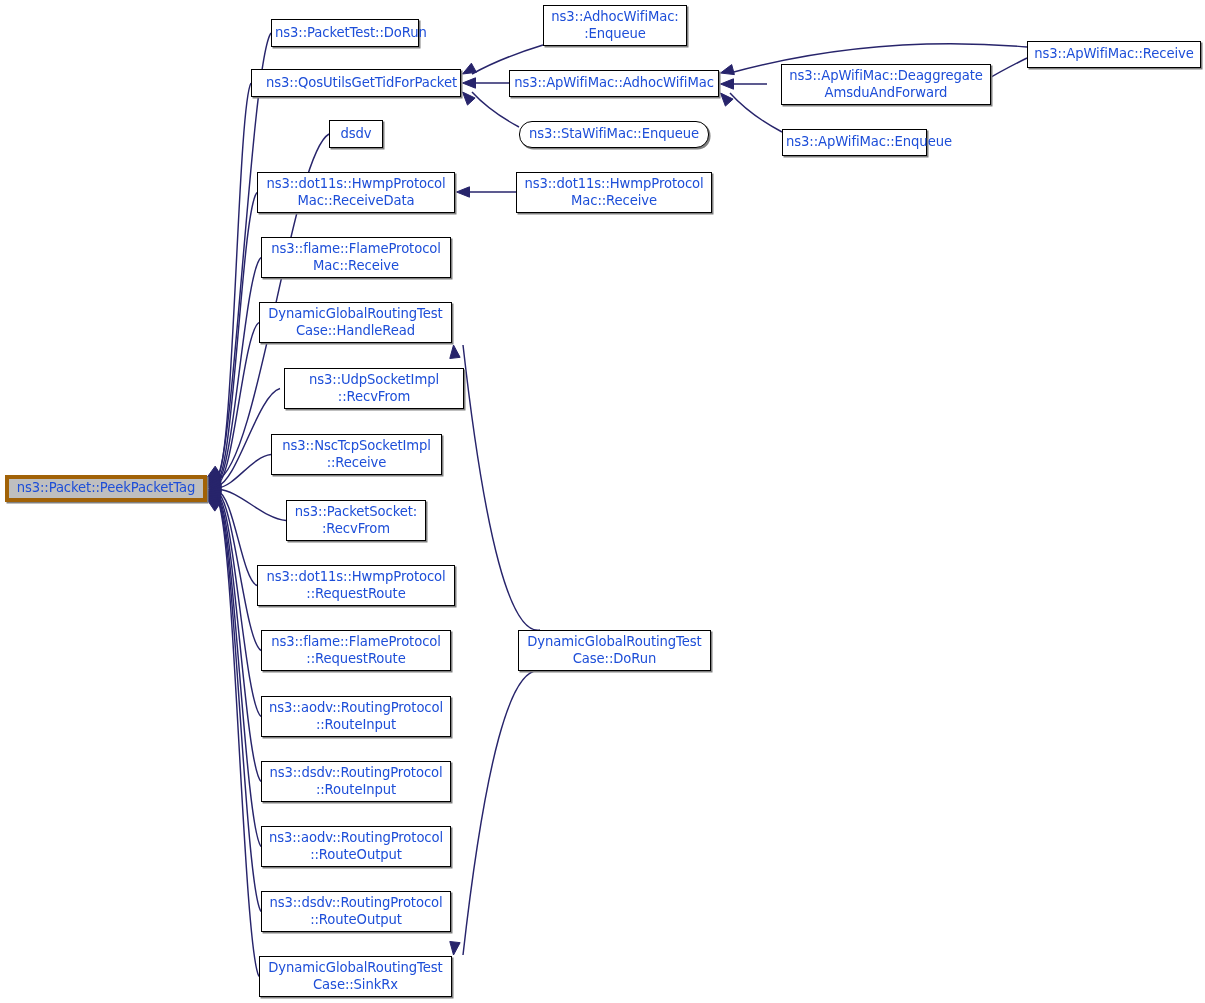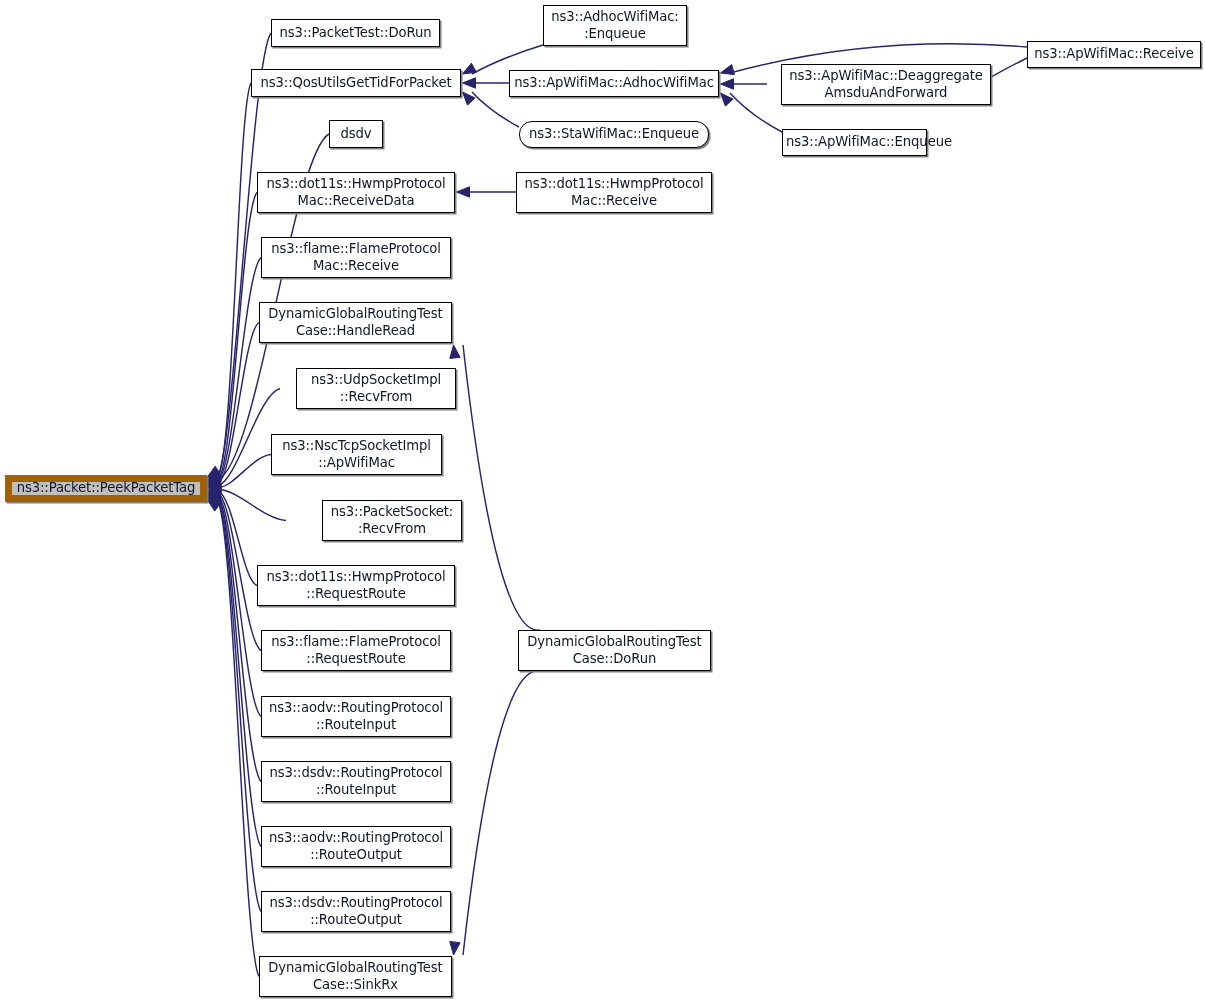--- a/index.html
+++ b/index.html
@@ -26,30 +26,30 @@
   .node {
     position: absolute;
     box-sizing: border-box;
     background: #ffffff;
     border: 1px solid #000000;
     box-shadow: 1.5px 1.5px 0 0 #808080;
     display: flex;
     align-items: center;
     justify-content: center;
     text-align: center;
-    color: #0f172a;
+    color: #1d4ed8;
     font-size: 13.2px;
     line-height: 1.22;
     letter-spacing: -0.1px;
     white-space: pre-line;
     padding: 0 3px;
   }
   .node.center {
     background: #bfbfbf;
-    border: 7px solid #a16207;
+    border: 4px solid #a16207;
     justify-content: center;
   }
   .node-label {
     display: block;
     width: 100%;
     white-space: pre-line;
   }
 </style>
 </head>
 <body>
@@ -103,34 +103,34 @@
       <path d="M 1027 58 Q 1002 70.5 988 79" fill="none" stroke="#27246b" stroke-width="1.45"></path>
       <polygon points="978.5,79 986.9135513998253,67.80838917570408 992.3109239959397,76.69817933401005" fill="#27246b" stroke="#27246b" stroke-width="1"></polygon>
       <path d="M 516 192 Q 485.5 192 466 192" fill="none" stroke="#27246b" stroke-width="1.45"></path>
       <polygon points="456.5,192 469.5,186.8 469.5,197.2" fill="#27246b" stroke="#27246b" stroke-width="1"></polygon>
       <path d="M 540 630 Q 496 637.5 463 345" fill="none" stroke="#27246b" stroke-width="1.45"></path>
       <polygon points="453.5,345 460.12463922545476,357.3350782377967 449.79020203374535,358.5010147414768" fill="#27246b" stroke="#27246b" stroke-width="1"></polygon>
       <path d="M 540 671 Q 496 663 463 955" fill="none" stroke="#27246b" stroke-width="1.45"></path>
       <polygon points="453.5,955 449.79277746903773,941.4982778466625 460.12699206608767,942.6661856607126" fill="#27246b" stroke="#27246b" stroke-width="1"></polygon>
     </svg>
 <div class="node center" style="left: 5px; top: 475px; width: 202px; height: 27px;"><span class="node-label">ns3::Packet::PeekPacketTag</span></div>
-    <div class="node" style="left: 271px; top: 19px; width: 169px; height: 28px;"><span class="node-label">ns3::PacketTest::DoRun</span></div>
-    <div class="node" style="left: 251px; top: 69px; width: 210px; height: 28px;"><span class="node-label">ns3::QosUtilsGetTidForPacket</span></div>
+    <div class="node" style="left: 271px; top: 19px; width: 148px; height: 28px;"><span class="node-label">ns3::PacketTest::DoRun</span></div>
+    <div class="node" style="left: 251px; top: 69px; width: 210px; height: 28px; text-align: right;"><span class="node-label">ns3::QosUtilsGetTidForPacket</span></div>
     <div class="node" style="left: 329px; top: 120px; width: 54px; height: 28px;"><span class="node-label">dsdv</span></div>
     <div class="node" style="left: 257px; top: 172px; width: 198px; height: 41px;"><span class="node-label">ns3::dot11s::HwmpProtocol
 Mac::ReceiveData</span></div>
     <div class="node" style="left: 261px; top: 237px; width: 190px; height: 41px;"><span class="node-label">ns3::flame::FlameProtocol
 Mac::Receive</span></div>
     <div class="node" style="left: 259px; top: 302px; width: 193px; height: 41px;"><span class="node-label">DynamicGlobalRoutingTest
 Case::HandleRead</span></div>
-    <div class="node" style="left: 296px; top: 368px; width: 160px; height: 41px;"><span class="node-label">ns3::UdpSocketImpl
+    <div class="node" style="left: 284px; top: 368px; width: 180px; height: 41px;"><span class="node-label">ns3::UdpSocketImpl
 ::RecvFrom</span></div>
     <div class="node" style="left: 271px; top: 434px; width: 171px; height: 41px;"><span class="node-label">ns3::NscTcpSocketImpl
-::ApWifiMac</span></div>
-    <div class="node" style="left: 286px; top: 500px; width: 140px; height: 41px; margin-left: 36px;"><span class="node-label">ns3::PacketSocket:
+::Receive</span></div>
+    <div class="node" style="left: 286px; top: 500px; width: 140px; height: 41px;"><span class="node-label">ns3::PacketSocket:
 :RecvFrom</span></div>
     <div class="node" style="left: 257px; top: 565px; width: 198px; height: 41px;"><span class="node-label">ns3::dot11s::HwmpProtocol
 ::RequestRoute</span></div>
     <div class="node" style="left: 261px; top: 630px; width: 190px; height: 41px;"><span class="node-label">ns3::flame::FlameProtocol
 ::RequestRoute</span></div>
     <div class="node" style="left: 261px; top: 696px; width: 190px; height: 41px;"><span class="node-label">ns3::aodv::RoutingProtocol
 ::RouteInput</span></div>
     <div class="node" style="left: 261px; top: 761px; width: 190px; height: 41px;"><span class="node-label">ns3::dsdv::RoutingProtocol
 ::RouteInput</span></div>
     <div class="node" style="left: 261px; top: 826px; width: 190px; height: 41px;"><span class="node-label">ns3::aodv::RoutingProtocol

